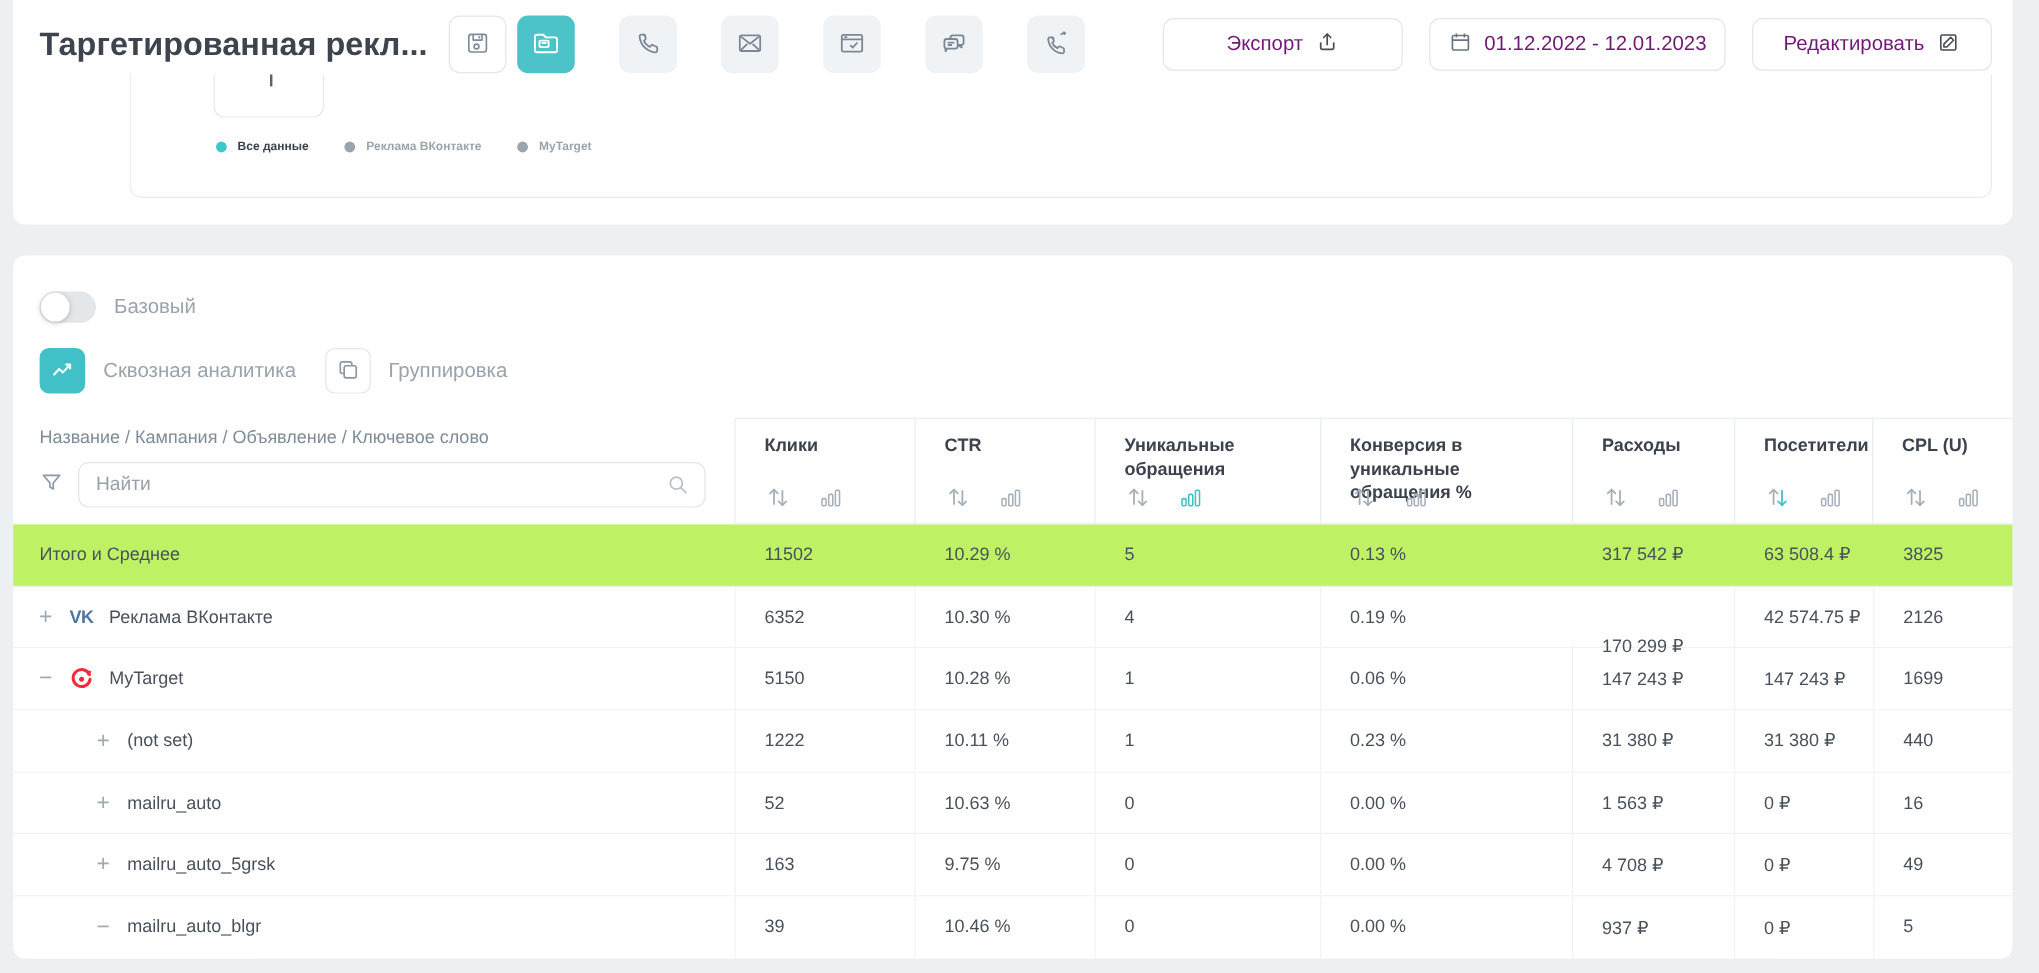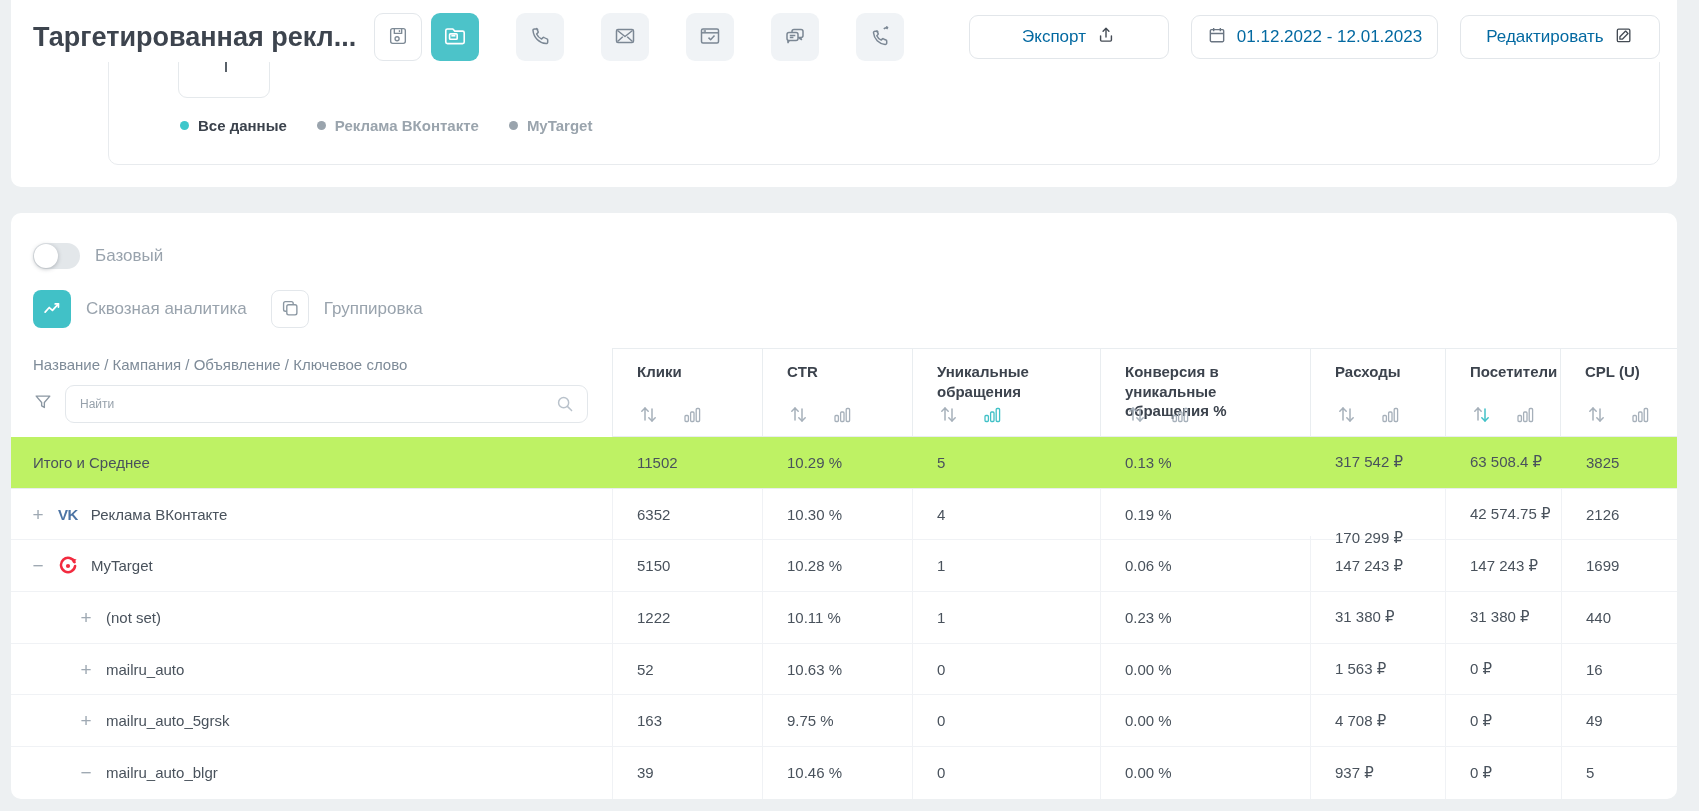--- a/index.html
+++ b/index.html
@@ -14,34 +14,34 @@
   .card-main { top:213px; height:586px; border-radius:10px; }
 
   
   .header-row { display:flex; align-items:center; height:62px; padding:12px 17px 0 22px; box-sizing:border-box; }
   .page-title { font-size:27px; font-weight:700; color:#3d444e; margin:0 10px 0 0; white-space:nowrap; }
   .icon-btn { width:48px; height:48px; border-radius:9px; display:flex; align-items:center; justify-content:center;
               border:none; background:transparent; padding:0; cursor:pointer; flex:none; }
   .icon-btn.bordered { border:1px solid #e3e7eb; background:#fff; margin-left:8px; }
   .icon-btn.teal { background:#4cc3c9; margin-left:9px; }
   .icon-btn.soft { background:#f0f3f6; margin-left:37px; }
-  .pill-btn { height:44px; border-radius:9px; border:1px solid #e2e6ea; background:#fff; font-size:17px; color:#0369a1;
+  .pill-btn { height:44px; border-radius:9px; border:1px solid #e2e6ea; background:#fff; font-size:17px; color:#701a75;
               display:flex; align-items:center; justify-content:center; gap:10px; font-family:inherit; cursor:pointer; flex:none; box-sizing:border-box; }
   .pill-btn.export { width:200px; margin-left:auto; }
   .pill-btn.date { width:247px; margin-left:22px; }
   .pill-btn.edit { width:200px; margin-left:22px; }
 
   
   .chart-clip { position:absolute; left:97px; right:17px; top:62px; bottom:22px; overflow:hidden; }
   .chart-box { position:absolute; left:0; right:0; bottom:0; height:260px; border:1px solid #e8ebee; border-radius:10px; box-sizing:border-box; }
   .chart-dropdown { position:absolute; left:70px; top:-8px; width:92px; height:44px; background:#fff;
                     border:1px solid #e5e9ec; border-radius:9px; box-sizing:border-box; cursor:pointer; }
   .cursor-tick { position:absolute; left:46px; top:4px; width:2px; height:13px; background:#596169; }
   .legend { position:absolute; left:72px; top:55px; display:flex; gap:30px; align-items:center; }
-  .legend-item { display:flex; align-items:center; gap:9px; font-size:15px; font-weight:700; color:#9aa4ad; cursor:pointer; }
+  .legend-item { display:flex; align-items:center; gap:9px; font-size:10px; font-weight:700; color:#9aa4ad; cursor:pointer; }
   .legend-item.active { color:#3b424c; }
   .legend-dot { width:9px; height:9px; border-radius:50%; background:#9aa4ad; flex:none; }
   .legend-item.active .legend-dot { background:#3ec7cb; }
 
   
   .toggle-row { display:flex; align-items:center; gap:15px; padding:30px 0 0 22px; }
   .toggle { width:47px; height:26px; border-radius:13px; background:#e3e7ea; position:relative; display:inline-block; cursor:pointer; flex:none; }
   .toggle-knob { position:absolute; left:1px; top:1px; width:24px; height:24px; border-radius:50%; background:#fff;
                  box-shadow:0 1px 4px rgba(60,70,80,.35); }
   .toggle-label { font-size:17px; color:#99a3ad; }
@@ -52,21 +52,21 @@
   .sq-btn.bordered { background:#fff; border:1px solid #e3e7eb; margin-left:24px; }
   .tool-label { font-size:17px; color:#99a3ad; margin-left:15px; }
 
   
   .table-head { display:flex; margin-top:20px; height:89px; box-sizing:border-box; }
   .name-head { width:601px; flex:none; box-sizing:border-box; padding:8px 24px 0 22px; }
   .name-head-title { font-size:15px; color:#7e8b98; }
   .search-row { display:flex; align-items:center; margin-top:12px; gap:12px; }
   .search-box { position:relative; flex:1; }
   .search-box input { width:100%; height:38px; box-sizing:border-box; border:1px solid #e3e7eb; border-radius:9px;
-                      padding:0 42px 0 14px; font-size:12px; color:#49525c; font-family:inherit; outline:none; }
+                      padding:0 42px 0 14px; font-size:16px; color:#49525c; font-family:inherit; outline:none; }
   .search-box input::placeholder { color:#97a1ab; }
   .search-icon { position:absolute; right:12px; top:50%; transform:translateY(-50%); line-height:0; }
   .col-heads { display:flex; flex:1; border-top:1px solid #e9edf0; border-bottom:1px solid #e9edf0; box-sizing:border-box; }
   .col-head { position:relative; box-sizing:border-box; border-left:1px solid #e9edf0; padding:13px 8px 0 24px; flex:none; }
   .col-label { font-size:15px; font-weight:600; color:#3c434d; line-height:1.3; }
   .sort-row { position:absolute; left:24px; bottom:11px; display:flex; align-items:center; gap:22px; }
   .sort-btn,.bars-btn { line-height:0; cursor:pointer; }
 
   .row { display:flex; height:51.7px; align-items:stretch; border-bottom:1px solid #f0f2f5; box-sizing:border-box; }
   .row:last-child { border-bottom:none; }

